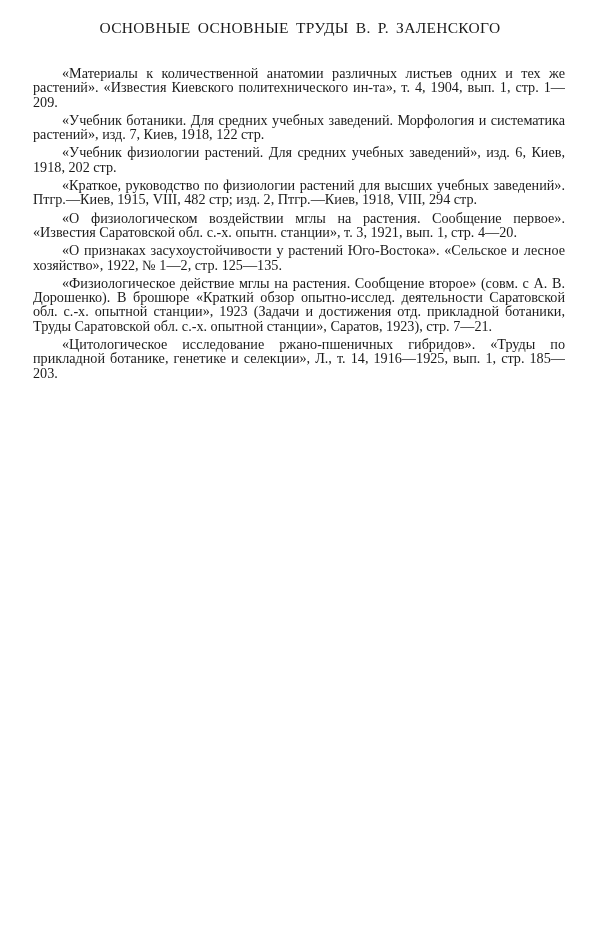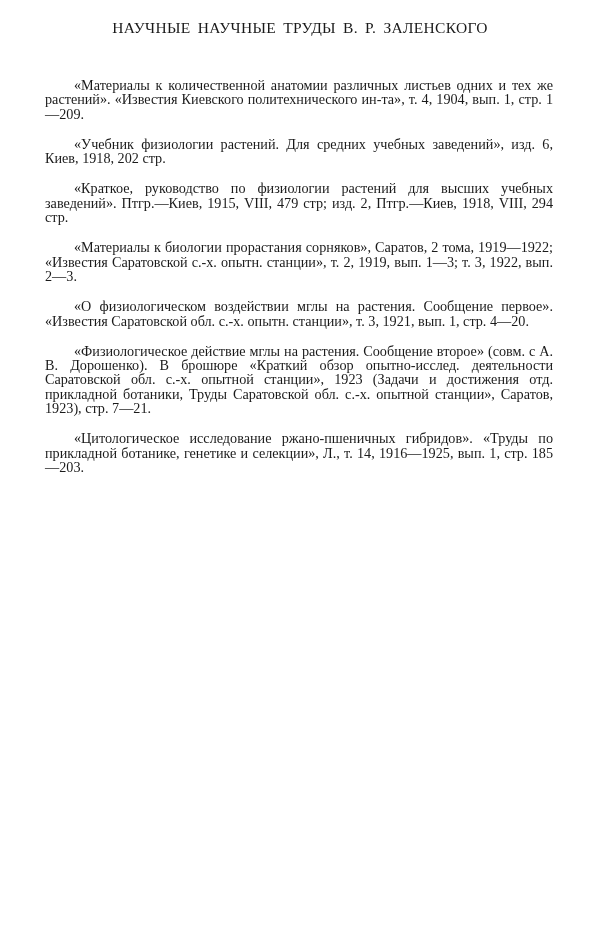--- a/index.html
+++ b/index.html
@@ -6,28 +6,29 @@
   body { width:600px; height:938px; position:relative; overflow:hidden; color:#1a1a1a; }
   .title {
     position:absolute; top:19px; left:0; width:600px; text-align:center;
     font-family:"Liberation Serif", serif; font-size:15.5px; letter-spacing:0.3px;
     word-spacing:3px;
   }
   .body {
     position:absolute; top:62px; left:29px; width:540px;
     font-family:"Liberation Serif", serif; font-size:14.2px; line-height:14.3px;
   }
-  .entry { text-indent:29px; text-align:justify; margin:16px; }
+  .entry { text-indent:29px; text-align:justify; margin:4px; }
 </style>
 </head>
 <body>
 
-<div class="title">НАУЧНЫЕ НАУЧНЫЕ ТРУДЫ В. Р. ЗАЛЕНСКОГО</div>
+<div class="title">ОСНОВНЫЕ ОСНОВНЫЕ ТРУДЫ В. Р. ЗАЛЕНСКОГО</div>
 
 <div class="body">
   <p class="entry">«Материалы к количественной анатомии различных листьев одних и тех же растений». «Известия Киевского политехнического ин-та», т. 4, 1904, вып. 1, стр. 1—209.</p>
+  <p class="entry">«Учебник ботаники. Для средних учебных заведений. Морфология и систематика растений», изд. 7, Киев, 1918, 122 стр.</p>
   <p class="entry">«Учебник физиологии растений. Для средних учебных заведений», изд. 6, Киев, 1918, 202 стр.</p>
-  <p class="entry">«Краткое, руководство по физиологии растений для высших учебных заведений». Птгр.—Киев, 1915, VIII, 479 стр; изд. 2, Птгр.—Киев, 1918, VIII, 294 стр.</p>
-  <p class="entry">«Материалы к биологии прорастания сорняков», Саратов, 2 тома, 1919—1922; «Известия Саратовской с.-х. опытн. станции», т. 2, 1919, вып. 1—3; т. 3, 1922, вып. 2—3.</p>
+  <p class="entry">«Краткое, руководство по физиологии растений для высших учебных заведений». Птгр.—Киев, 1915, VIII, 482 стр; изд. 2, Птгр.—Киев, 1918, VIII, 294 стр.</p>
   <p class="entry">«О физиологическом воздействии мглы на растения. Сообщение первое». «Известия Саратовской обл. с.-х. опытн. станции», т. 3, 1921, вып. 1, стр. 4—20.</p>
+  <p class="entry">«О признаках засухоустойчивости у растений Юго-Востока». «Сельское и лесное хозяйство», 1922, № 1—2, стр. 125—135.</p>
   <p class="entry">«Физиологическое действие мглы на растения. Сообщение второе» (совм. с А. В. Дорошенко). В брошюре «Краткий обзор опытно-исслед. деятельности Саратовской обл. с.-х. опытной станции», 1923 (Задачи и достижения отд. прикладной ботаники, Труды Саратовской обл. с.-х. опытной станции», Саратов, 1923), стр. 7—21.</p>
   <p class="entry">«Цитологическое исследование ржано-пшеничных гибридов». «Труды по прикладной ботанике, генетике и селекции», Л., т. 14, 1916—1925, вып. 1, стр. 185—203.</p>
 </div>
 
 </body></html>

